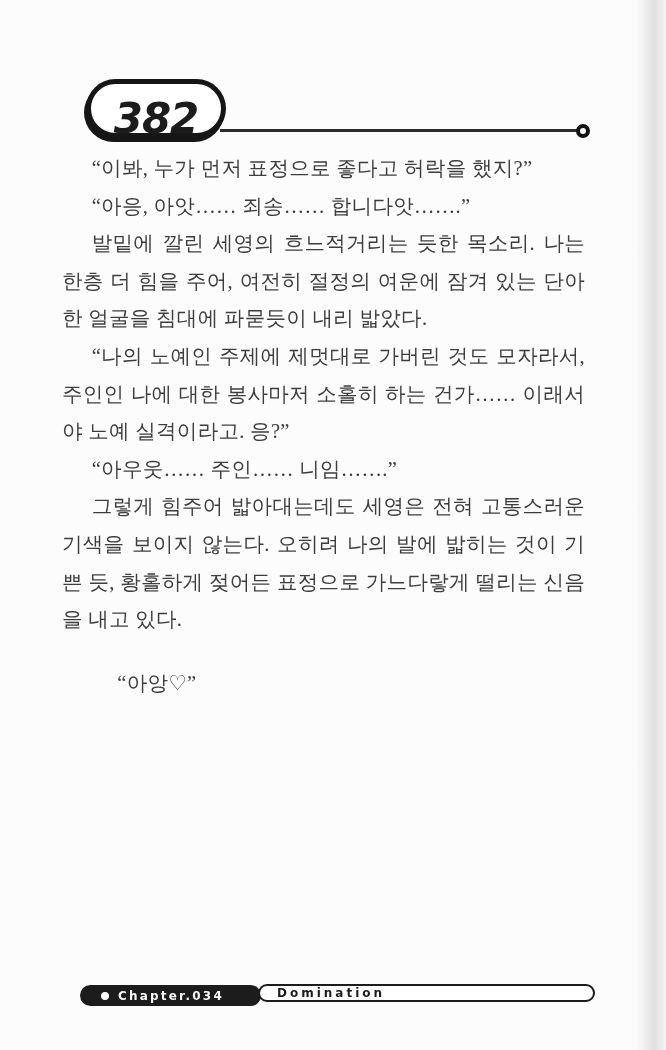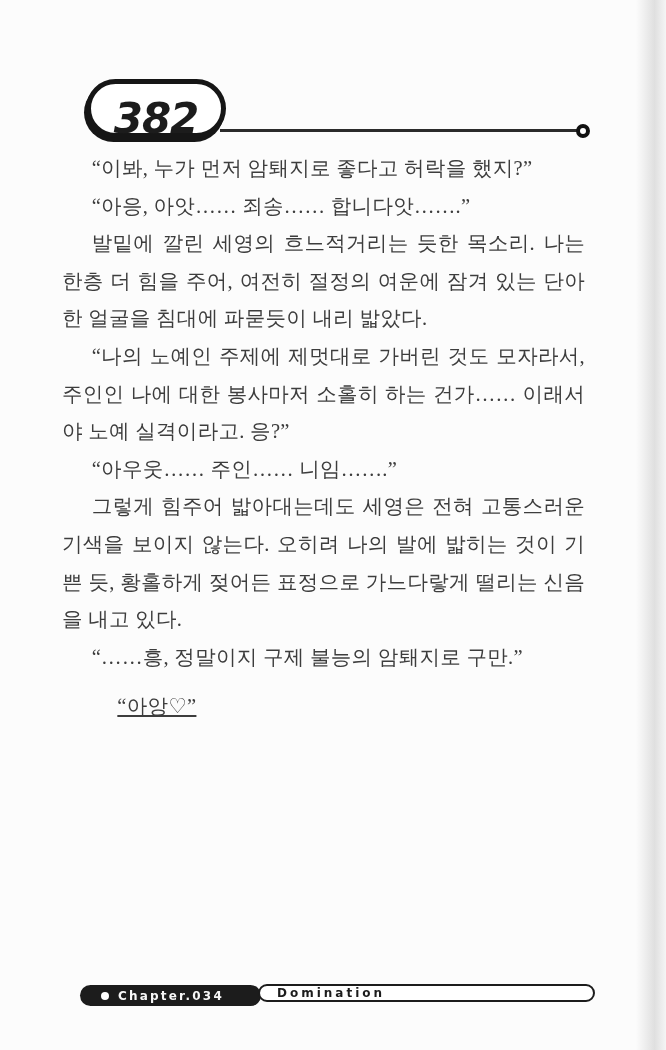--- a/index.html
+++ b/index.html
@@ -92,22 +92,21 @@
     text-align: justify;
     word-break: break-all;
     letter-spacing: 0.3px;
   }
   .body-text p {
     margin: 0;
     text-indent: 1.45em;
   }
   .body-text p.final-line {
     text-indent: 2.7em;
-    margin-top: 12px;
-    text-decoration: underline;
+    margin-top: 26px;
   }
 
   
   .chapter-pill {
     position: absolute;
     left: 80px;
     top: 985px;
     width: 171px;
     height: 21px;
     border-radius: 11px;
@@ -156,27 +155,26 @@
 
   <div class="scan-edge"></div>
 
   <div class="page-number-badge">
     <span class="num">382</span>
   </div>
   <div class="header-rule"></div>
   <div class="header-rule-end"></div>
 
   <div class="body-text">
-    <p>“이봐, 누가 먼저 암퇘지로 좋다고 허락을 했지?”</p>
+    <p>“이봐, 누가 먼저 표정으로 좋다고 허락을 했지?”</p>
     <p>“아응, 아앗…… 죄송…… 합니다앗…….”</p>
     <p>발밑에 깔린 세영의 흐느적거리는 듯한 목소리. 나는 한층 더 힘을 주어, 여전히 절정의 여운에 잠겨 있는 단아한 얼굴을 침대에 파묻듯이 내리 밟았다.</p>
     <p>“나의 노예인 주제에 제멋대로 가버린 것도 모자라서, 주인인 나에 대한 봉사마저 소홀히 하는 건가…… 이래서야 노예 실격이라고. 응?”</p>
     <p>“아우웃…… 주인…… 니임…….”</p>
     <p>그렇게 힘주어 밟아대는데도 세영은 전혀 고통스러운 기색을 보이지 않는다. 오히려 나의 발에 밟히는 것이 기쁜 듯, 황홀하게 젖어든 표정으로 가느다랗게 떨리는 신음을 내고 있다.</p>
-    <p>“……흥, 정말이지 구제 불능의 암퇘지로 구만.”</p>
     <p class="final-line">“아앙♡”</p>
   </div>
 
   <div class="chapter-pill">
     <span class="dot"></span>
     <span>Chapter.034</span>
   </div>
   <div class="series-box">
     <span>Domination</span>
   </div>

